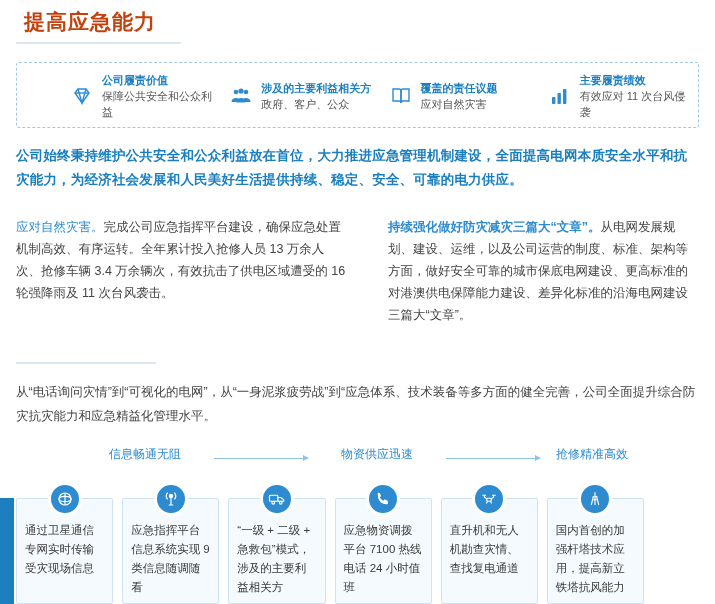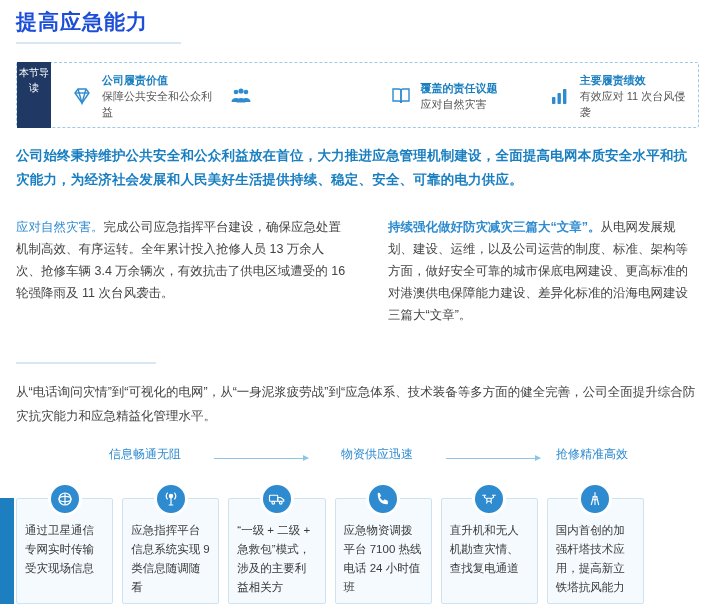--- a/index.html
+++ b/index.html
@@ -9,22 +9,22 @@
     background: #ffffff;
     font-family: "Liberation Sans", "DejaVu Sans", sans-serif;
     color: #333;
     position: relative;
     overflow: hidden;
   }
   .page { position: relative; width: 715px; height: 604px; }
 
   
   .title1 {
-    position: absolute; left: 16px; top: 8px;
-    font-size: 21px; font-weight: bold; color: #1d4ed8;
+    position: absolute; left: 24px; top: 8px;
+    font-size: 21px; font-weight: bold; color: #c2410c;
     letter-spacing: 1px;
   }
   .title1-underline {
     position: absolute; left: 16px; top: 42px;
     width: 165px; height: 2px; background: #d9e7f2;
   }
 
   
   .guide {
     position: absolute; left: 16px; top: 62px;
@@ -144,21 +144,20 @@
 </style>
 </head>
 <body>
 
 <div class="page">
 
   <div class="title1">提高应急能力</div>
   <div class="title1-underline"></div>
 
   <div class="guide">
-    <div class="guide-tab">本节导读</div>
     <div class="guide-items">
 
       <div class="guide-item">
         <div class="guide-icon">
           <svg width="24" height="24" viewBox="0 0 24 24" fill="none" stroke="#2e8bd0" stroke-width="1.4">
             <path d="M5 9l3-4h8l3 4-7 10z"></path>
               <path d="M5 9h14"></path>
               <path d="M8 5l4 14 4-14"></path>
           </svg>
         </div>
@@ -172,20 +171,24 @@
         <div class="guide-icon">
           <svg width="24" height="24" viewBox="0 0 24 24" fill="#2e8bd0">
             <circle cx="7" cy="8" r="2.3"></circle>
               <circle cx="17" cy="8" r="2.3"></circle>
               <circle cx="12" cy="7" r="2.6"></circle>
             <path d="M2.5 18c0-2.5 2-4 4.5-4s4.5 1.5 4.5 4z"></path>
             <path d="M12.5 18c0-2.5 2-4 4.5-4s4.5 1.5 4.5 4z"></path>
             <path d="M7.5 18.5c0-2.8 2-4.5 4.5-4.5s4.5 1.7 4.5 4.5z"></path>
           </svg>
         </div>
+        <div class="guide-text">
+          <div class="guide-h">涉及的主要利益相关方</div>
+          <div class="guide-p">政府、客户、公众</div>
+        </div>
       </div>
 
       <div class="guide-item">
         <div class="guide-icon">
           <svg width="24" height="24" viewBox="0 0 24 24" fill="none" stroke="#2e8bd0" stroke-width="1.4">
             <path d="M4 5h6a2 2 0 012 2v12a2 2 0 00-2-2H4z"></path>
             <path d="M20 5h-6a2 2 0 00-2 2v12a2 2 0 012-2h6z"></path>
           </svg>
         </div>
         <div class="guide-text">

